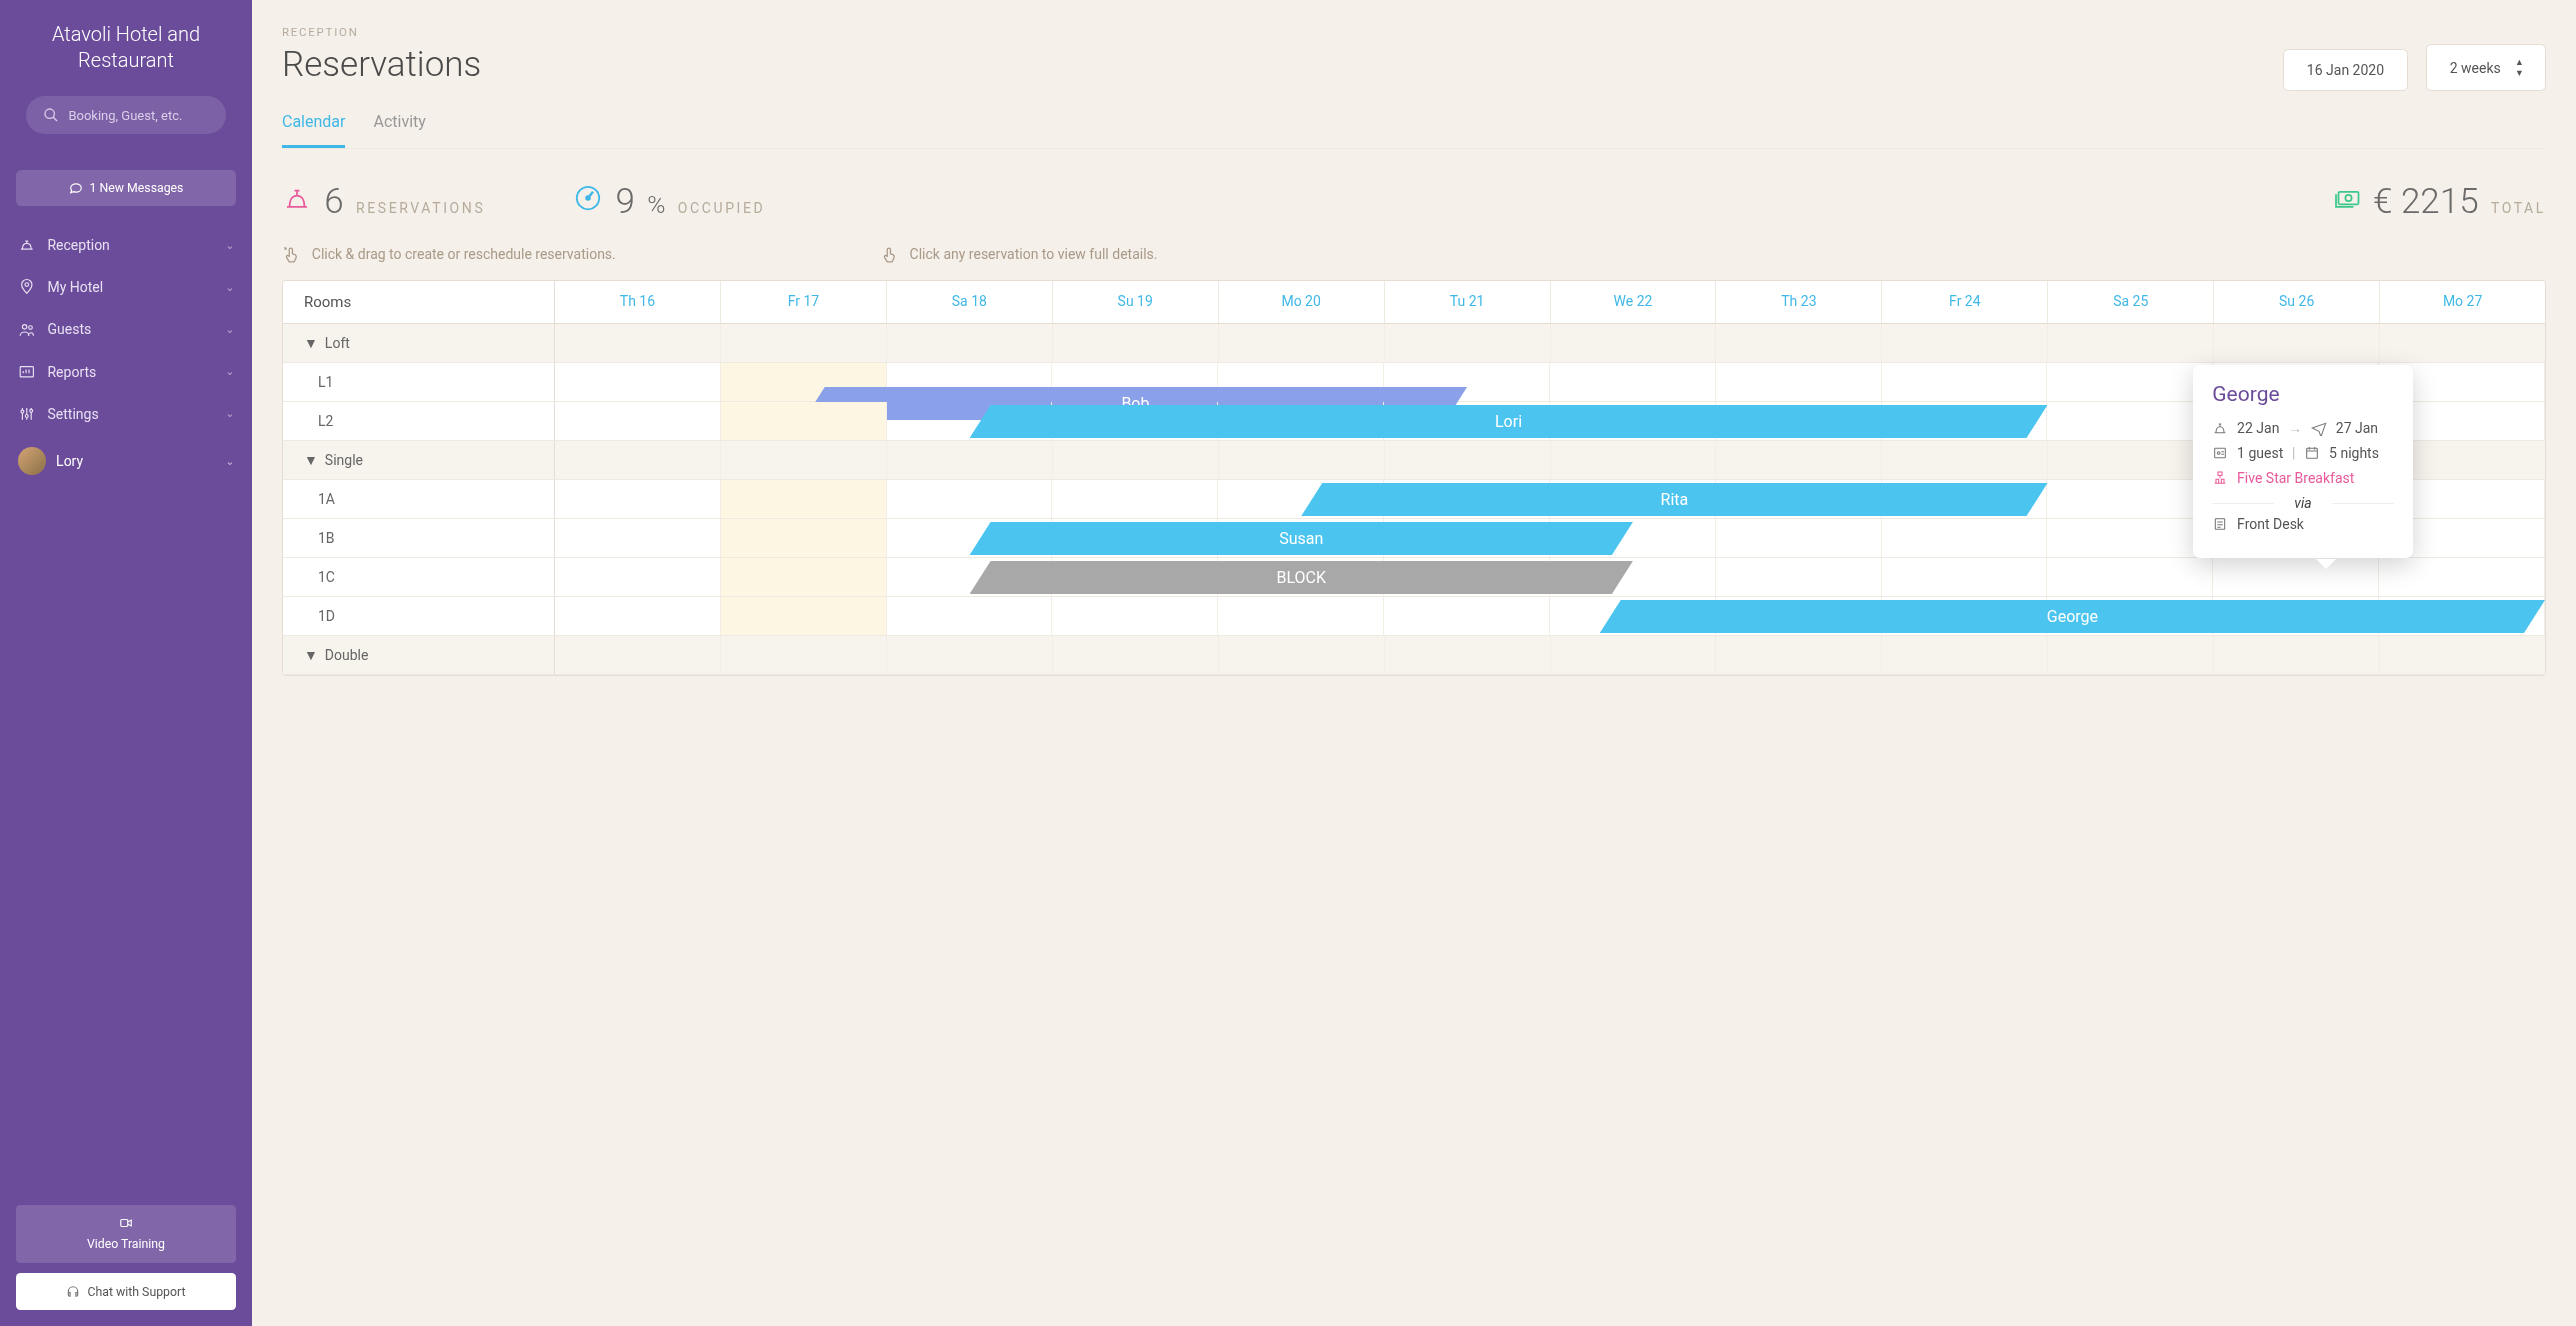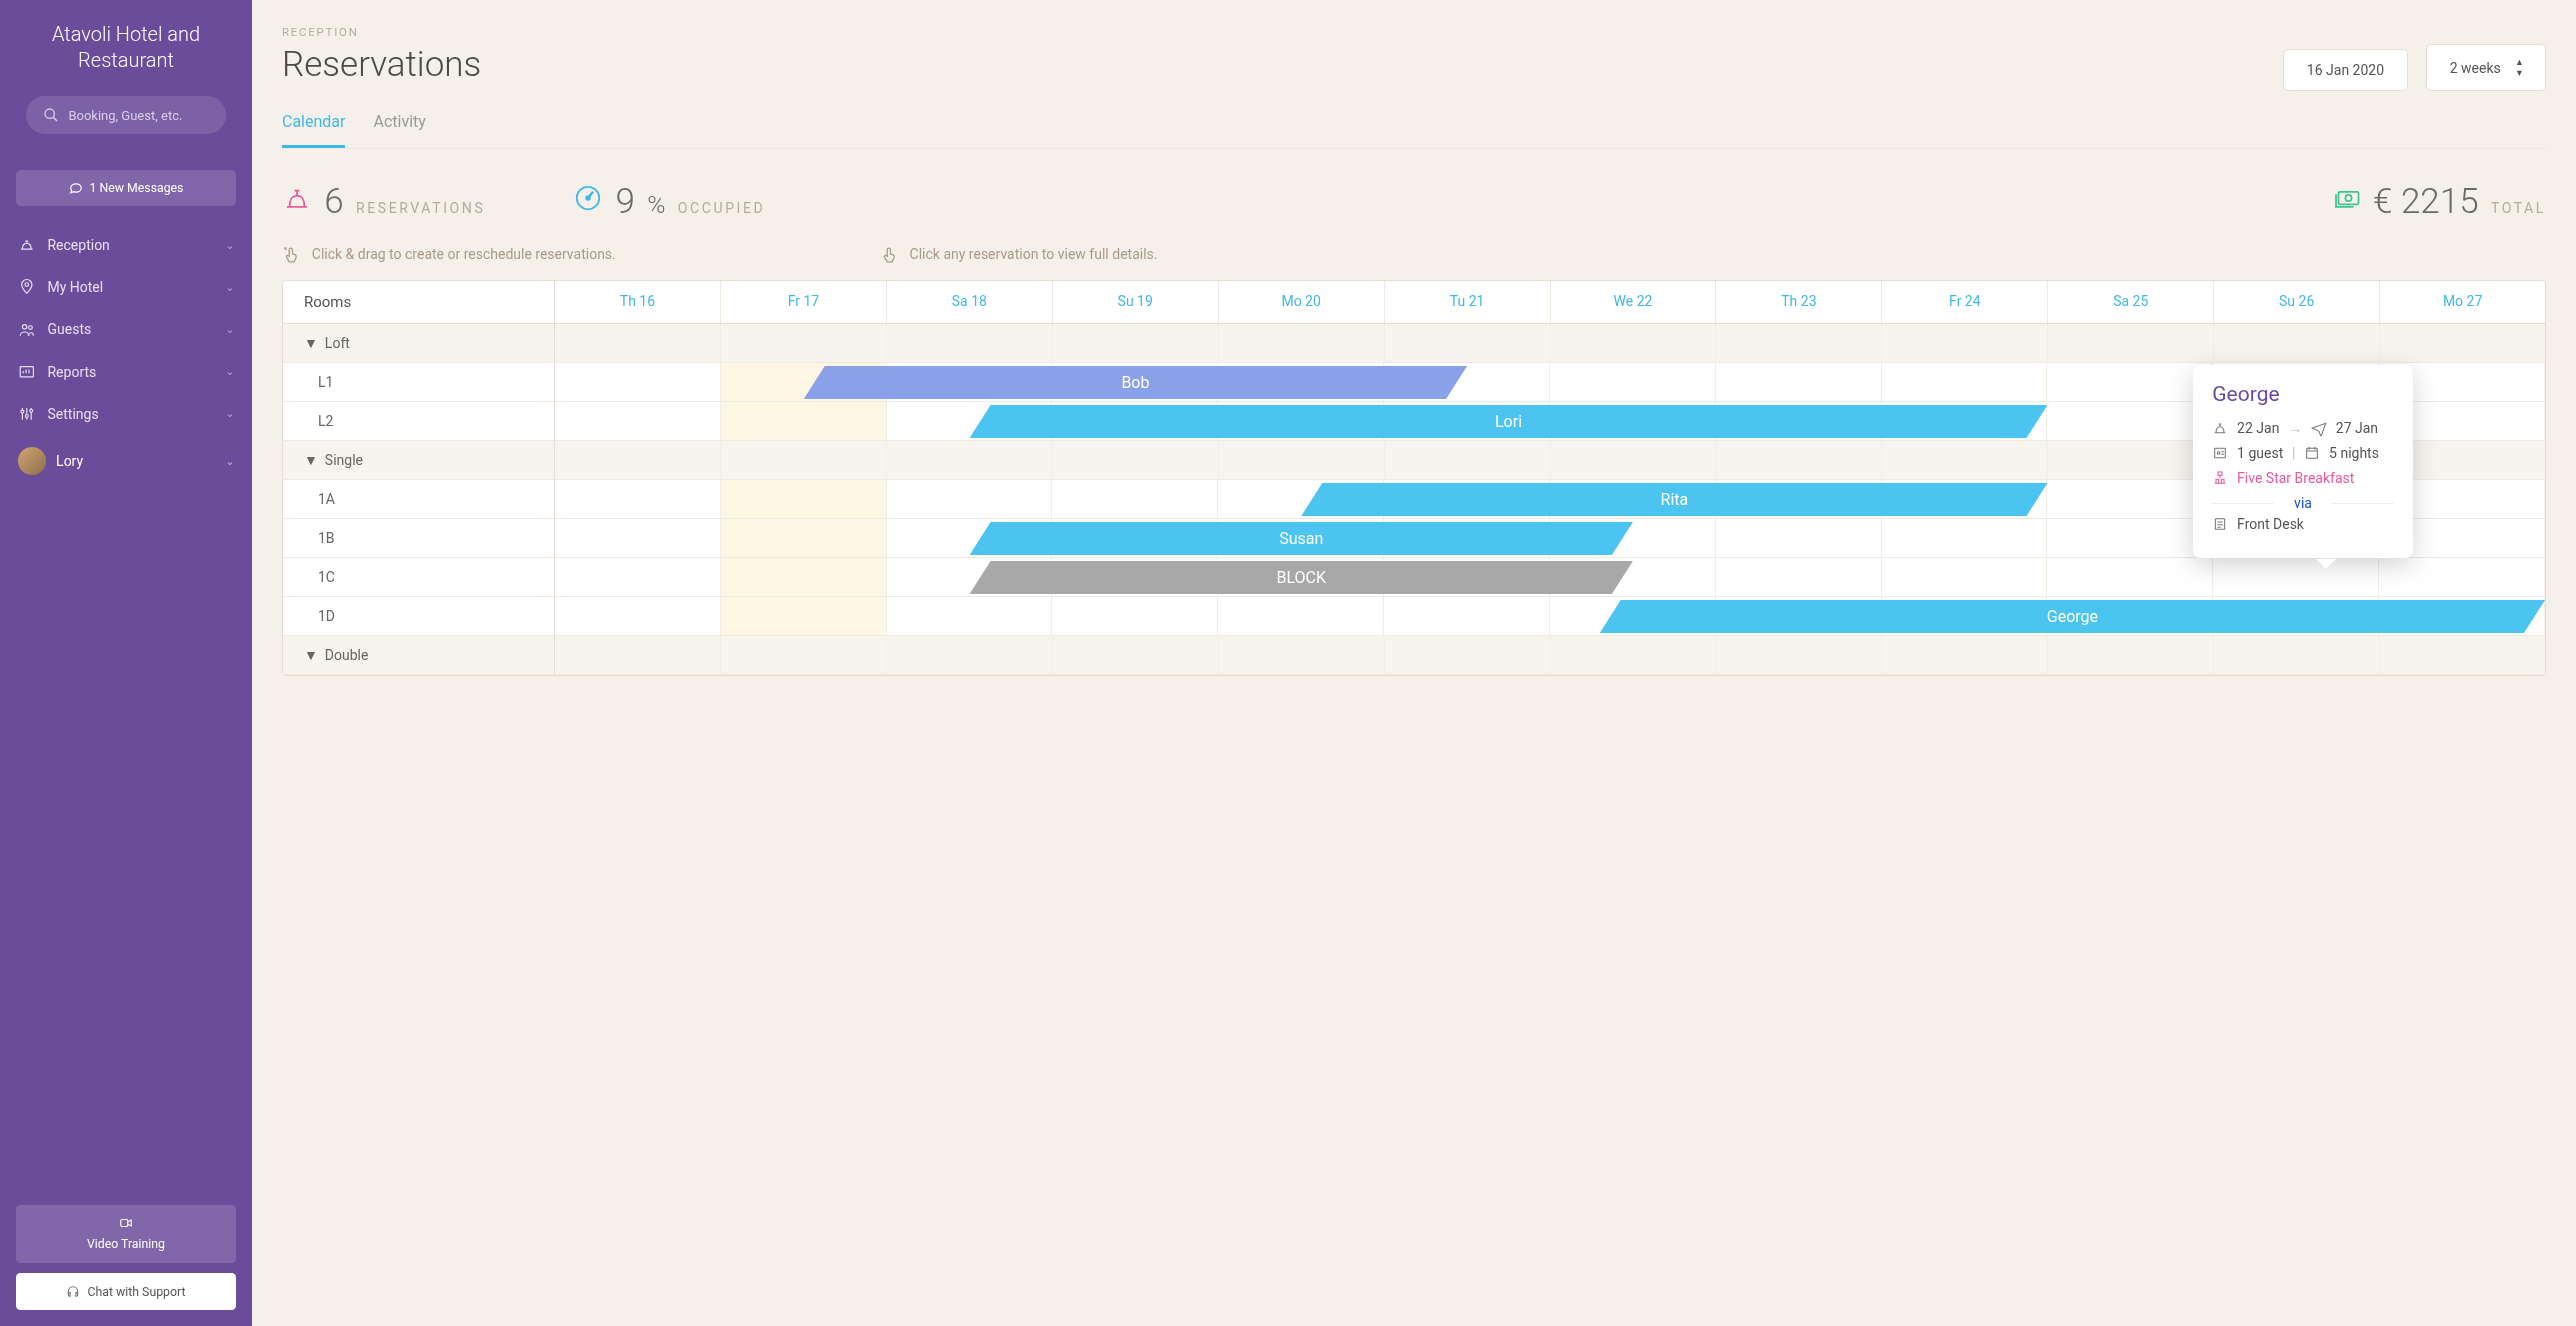--- a/index.html
+++ b/index.html
@@ -49,30 +49,30 @@
 .cal-row { display:flex; border-bottom:0.9px solid #eee9e1; position:relative; height:39px; }
 .cal-row.group { background:#f7f3ed; }
 .room-cell { width:272px; padding:8.8px 21px; font-size:14px; color:#666; border-right:0.9px solid #e5ddd3; display:flex; gap:7px; align-items:center; }
 .room-cell.indent { padding-left:35px; }
 .cells { flex:1; display:flex; position:relative; }
 .cell { flex:1; border-right:0.9px solid #f2ede5; }
 .cell:last-child { border-right:none; }
 .cell.hl { background:#fdf6e3; }
 
 .bar { position:absolute; top:2.6px; height:33px; color:#fff; display:flex; align-items:center; justify-content:center; font-size:16px; clip-path:polygon(21px 0,100% 0,calc(100% - 21px) 100%,0 100%); }
-.bar.blue { background:#8aa0e8; }
+.bar.blue { background:#8aa0e8;margin-top:21px; }
 .bar.cyan { background:#4bc5f0; }
 .bar.gray { background:#a8a8a8; }
 
 .popover { position:absolute; right:132px; top:84px; width:220px; background:#fff; border-radius:7px; box-shadow:0 7px 26px rgba(0,0,0,0.18); padding:17.6px 19.3px; z-index:10; }
 .popover::after { content:""; position:absolute; bottom:-10.5px; left:56%; border:10.5px solid transparent; border-top-color:#fff; border-bottom:none; }
 .pop-name { font-size:21px; color:#6b4c9a; font-weight:400; margin-bottom:14px; }
 .pop-row { display:flex; align-items:center; gap:8.8px; font-size:14px; color:#555; margin-bottom:8.8px; }
 .pop-row.pink { color:#e85a9b; }
-.pop-via { text-align:center; color:#1d4ed8; margin:5px 0; position:relative; }
+.pop-via { text-align:center; color:#404040; margin:5px 0; position:relative;font-style:italic; }
 .pop-via::before,.pop-via::after { content:""; position:absolute; top:50%; width:34%; border-top:0.9px solid #eee; }
 .pop-via::before { left:0; } .pop-via::after { right:0; }
 svg { display:block; }
 </style>
 </head>
 <body>
 
 <div class="app">
   <aside class="sidebar">
     <div class="brand">Atavoli Hotel and Restaurant</div>

